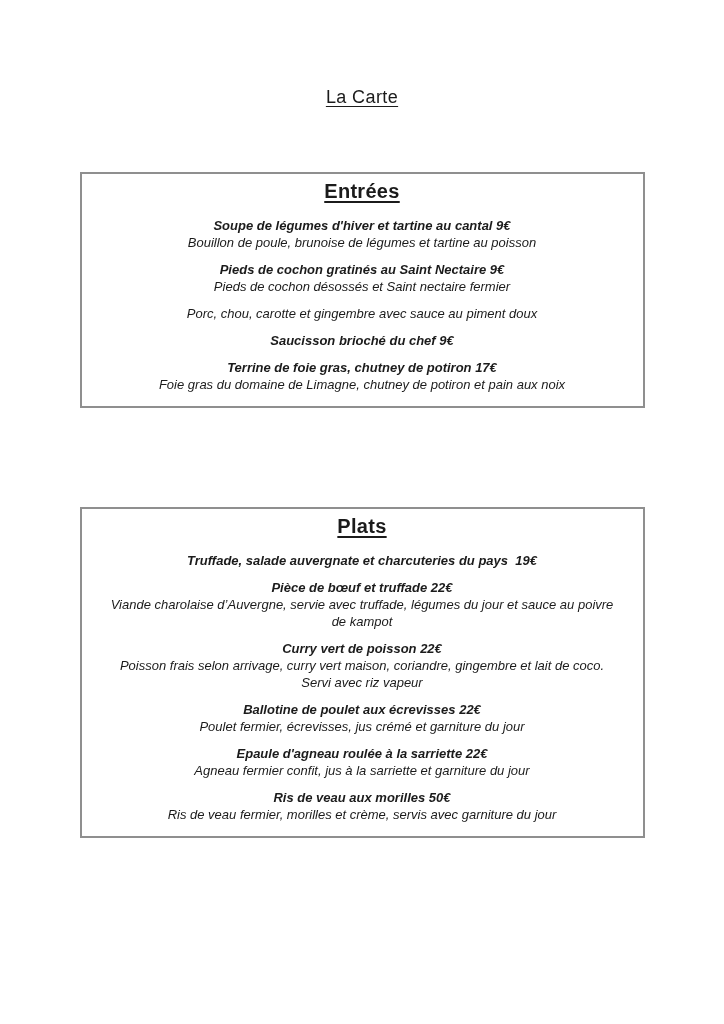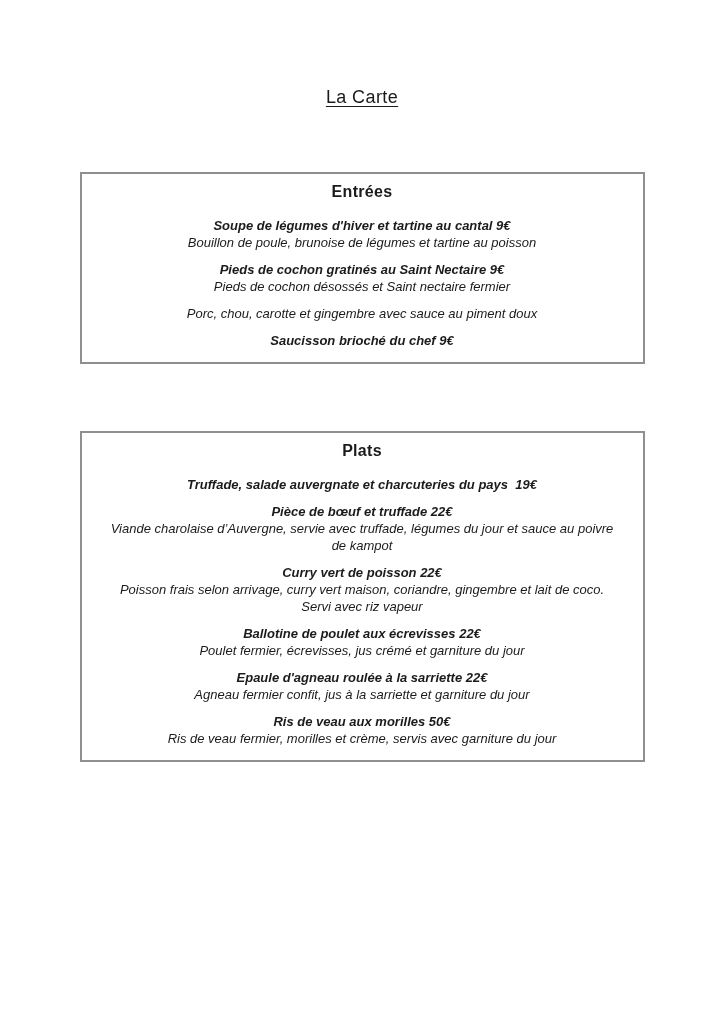--- a/index.html
+++ b/index.html
@@ -28,27 +28,28 @@
   .menu-box {
     width: 565px;
     margin: 64px auto 0 auto;
     border: 2px solid #8f8f8f;
     box-sizing: border-box;
     padding: 8px 24px 13px 24px;
     text-align: center;
     background: #ffffff;
   }
   .menu-box.second {
-    margin-top: 67px;
+    margin-top: 99px;
   }
   .section-heading {
     margin: 0 0 16px 0;
-    font-size: 16px;
+    font-size: 20px;
     line-height: 19px;
     font-weight: bold;
+    text-decoration: underline;
     text-underline-offset: 3px;
     letter-spacing: 0.3px;
   }
   .dish + .dish {
     margin-top: 10px;
   }
   .dish-name {
     font-size: 13px;
     line-height: 17px;
     font-weight: bold;
@@ -85,20 +86,24 @@
     </div>
 
     <div class="dish">
       <div class="dish-desc">Porc, chou, carotte et gingembre avec sauce au piment doux</div>
     </div>
 
     <div class="dish">
       <div class="dish-name">Saucisson brioché du chef 9€</div>
     </div>
 
+    <div class="dish">
+      <div class="dish-name">Terrine de foie gras, chutney de potiron 17€</div>
+      <div class="dish-desc">Foie gras du domaine de Limagne, chutney de potiron et pain aux noix</div>
+    </div>
   </section>
 
   <section class="menu-box second">
     <h2 class="section-heading">Plats</h2>
 
     <div class="dish">
       <div class="dish-name">Truffade, salade auvergnate et charcuteries du pays  19€</div>
     </div>
 
     <div class="dish">

